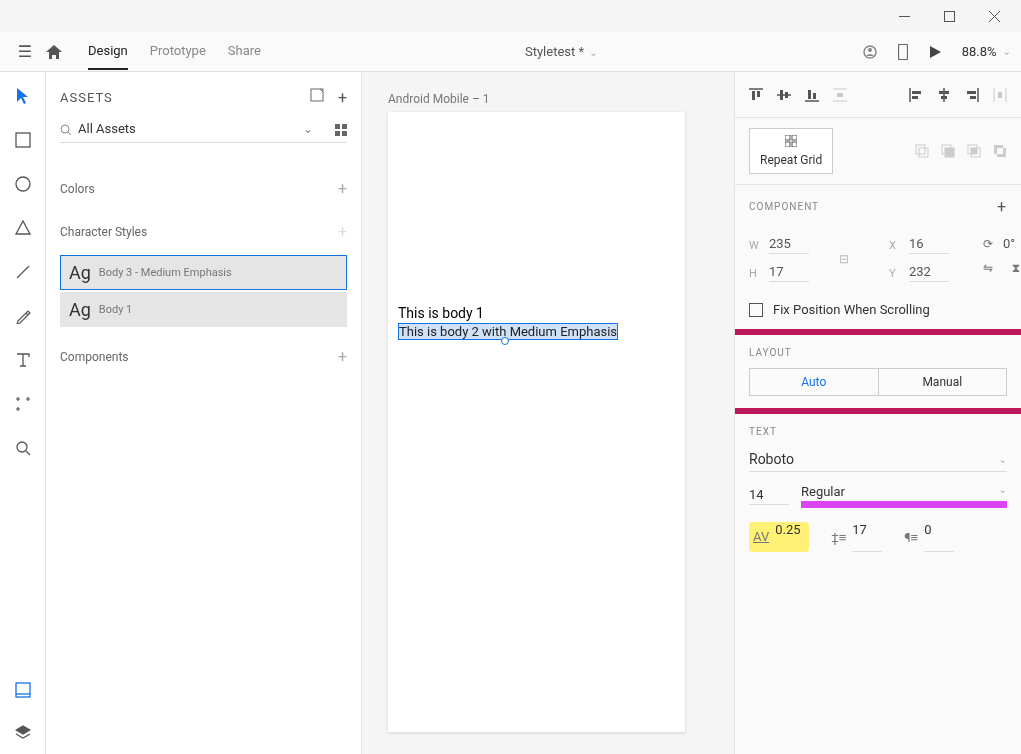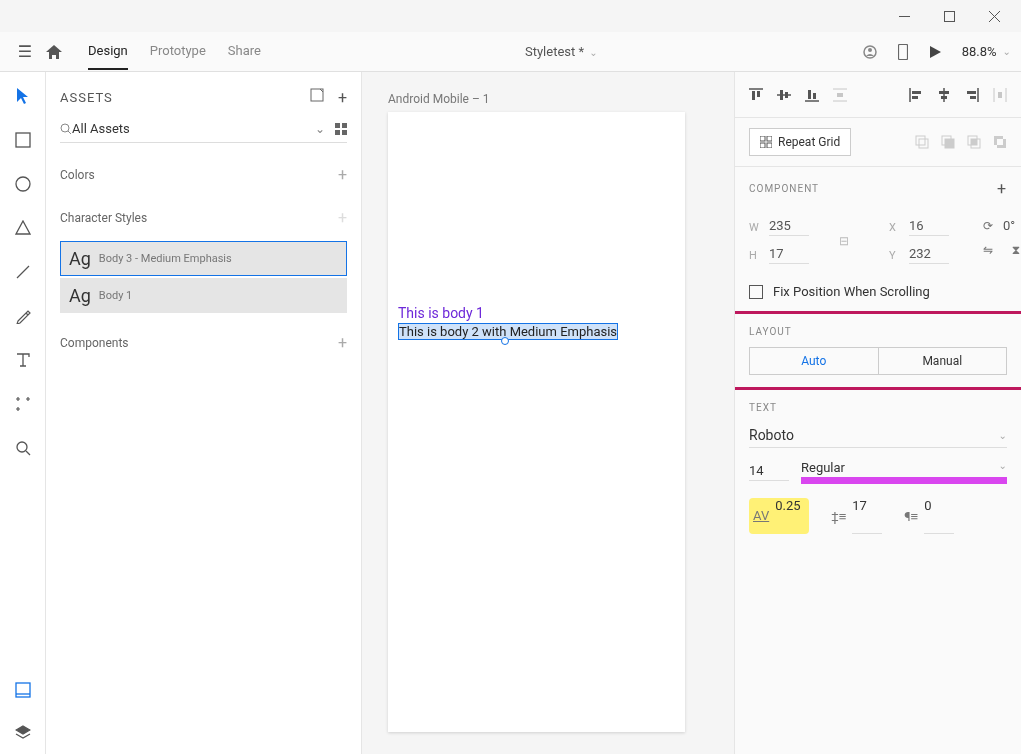--- a/index.html
+++ b/index.html
@@ -18,41 +18,41 @@
 .zoom { display:flex; align-items:center; gap:6px; font-size:13px; color:#333; }
 .workspace { display:flex; height:682px; }
 .toolstrip { width:46px; background:#fff; border-right:1px solid #e5e5e5; display:flex; flex-direction:column; align-items:center; padding-top:12px; gap:20px; color:#555; position:relative; }
 .tool { width:24px; height:24px; display:flex; align-items:center; justify-content:center; }
 .tool.active svg path { fill:#1473e6; }
 .toolstrip .bottom { position:absolute; bottom:10px; display:flex; flex-direction:column; gap:18px; align-items:center; }
 .assets { width:316px; background:#fff; border-right:1px solid #e5e5e5; padding:16px 14px 0 14px; }
 .assets-hdr { display:flex; align-items:center; justify-content:space-between; margin-bottom:10px; }
 .assets-title { font-size:13px; letter-spacing:1px; color:#555; }
 .assets-hdr .ics { display:flex; gap:14px; color:#555;}
-.searchrow { display:flex; align-items:center; border-bottom:1px solid #ddd; padding:4px 0 6px 0; margin-bottom:10px; color:#666; }
+.searchrow { display:flex; align-items:flex-end; gap:6px; border-bottom:1px solid #ddd; padding:4px 0 6px 0; margin-bottom:24px; color:#666; }
 .searchrow .flex { flex:1; font-size:13px; color:#333; }
 .section { display:flex; justify-content:space-between; align-items:center; font-size:12px; color:#666; padding:12px 0; border-bottom:none; }
 .add { color:#aaa; font-size:16px; }
 .styleitem { display:flex; align-items:center; border:1px solid transparent; padding:6px 8px; margin:2px 0; background:#e5e5e5; }
 .styleitem.selected { border:1px solid #1473e6; }
 .styleitem .ag { font-size:18px; color:#333; margin-right:8px; }
 .styleitem .lbl { font-size:11px; color:#777; }
 .canvas { flex:1; position:relative; background:#f5f5f5; }
 .artboard { position:absolute; left:26px; top:40px; width:297px; height:620px; background:#fff; box-shadow:0 1px 3px rgba(0,0,0,.15); }
 .art-title { position:absolute; left:26px; top:20px; font-size:12px; color:#777; }
-.body1 { position:absolute; left:10px; top:193px; font-size:14px; color:#6d28d9; }
+.body1 { position:absolute; left:10px; top:193px; font-size:14px; color:#000000; }
 .body2 { position:absolute; left:10px; top:211px; font-size:13px; color:#222; background:#cfe2f9; border:1px solid #1473e6; line-height:15px; }
 .handle { position:absolute; left:113px; top:225px; width:8px; height:8px; border:1px solid #1473e6; background:#fff; border-radius:50%; }
 .rpanel { width:287px; background:#fafafa; border-left:1px solid #e5e5e5; overflow:hidden; }
 .alignbar { height:46px; display:flex; align-items:center; justify-content:space-between; padding:0 14px; border-bottom:1px solid #e5e5e5; }
 .aligngrp { display:flex; gap:14px; color:#666; }
 .repeatrow { display:flex; align-items:center; gap:12px; padding:10px 14px; border-bottom:1px solid #e5e5e5; }
-.repeatbtn { border:1px solid #ccc; background:#fff; padding:6px 10px; font-size:12px; display:flex; align-items:center; gap:6px; color:#333; }
+.repeatbtn { border:1px solid #ccc; background:#fff; padding:6px 10px; font-size:12px; display:flex; align-items:center; gap:6px; color:#333;flex-direction:column; }
 .booleans { display:flex; gap:12px; color:#ccc; margin-left:auto;}
-.panel-section { border-bottom:3px solid #be185d; padding:12px 14px; }
+.panel-section { border-bottom:6px solid #be185d; padding:12px 14px; }
 .panel-label { font-size:10px; letter-spacing:1px; color:#888; margin-bottom:10px; display:flex; justify-content:space-between; align-items:center;}
 .proprow { display:flex; align-items:center; margin:10px 0; gap:6px; }
 .proplbl { color:#aaa; font-size:11px; width:14px; }
 .propval { color:#555; font-size:13px; border-bottom:1px solid #ddd; min-width:40px; padding-bottom:2px; }
 .propicon { color:#777; width:18px; display:flex; justify-content:center;}
 .twocol { display:flex; gap:30px; }
 .twocol > div { flex:1; }
 .checkbox { width:14px; height:14px; border:1.5px solid #555; display:inline-block; margin-right:10px; vertical-align:middle;}
 .toggle { width:30px; height:16px; background:#333; border-radius:10px; position:relative; }
 .toggle::after { content:""; position:absolute; right:2px; top:2px; width:12px; height:12px; background:#fff; border-radius:50%; }
@@ -60,21 +60,21 @@
 .segbtn div { flex:1; text-align:center; padding:6px 0; font-size:12px; }
 .segbtn .active { color:#1473e6; }
 .segbtn div + div { border-left:1px solid #ccc; }
 .fontname { font-size:14px; color:#333; display:flex; justify-content:space-between; align-items:center; border-bottom:1px solid #ddd; padding:4px 0; margin-bottom:12px;}
 .fontrow { display:flex; gap:12px; align-items:center; margin-bottom:14px; }
 .fontsize { width:40px; font-size:13px; color:#333; border-bottom:1px solid #ddd; padding-bottom:2px;}
 .fontweight { flex:1; font-size:13px; color:#333; display:flex; justify-content:space-between; border-bottom:7px solid #d946ef; padding-bottom:2px;}
 .metrics { display:flex; gap:22px; }
 .metric { display:flex; align-items:center; gap:6px; }
 .metric .ic { color:#777; font-size:13px; }
-.metric .val { font-size:13px; color:#333; border-bottom:1px solid #ddd; min-width:30px; padding-bottom:20px;}
+.metric .val { font-size:13px; color:#333; border-bottom:1px solid #ddd; min-width:30px; padding-bottom:14px;}
 .highlight { background:#fff176; padding:0 4px 1px 4px; border-radius:4px; }
 svg { display:block; }
 </style>
 </head>
 <body>
 
 <div class="titlebar">
   <div class="titlebtn">
       <svg width="11" height="1">
         <rect width="11" height="1" fill="#555"></rect>

